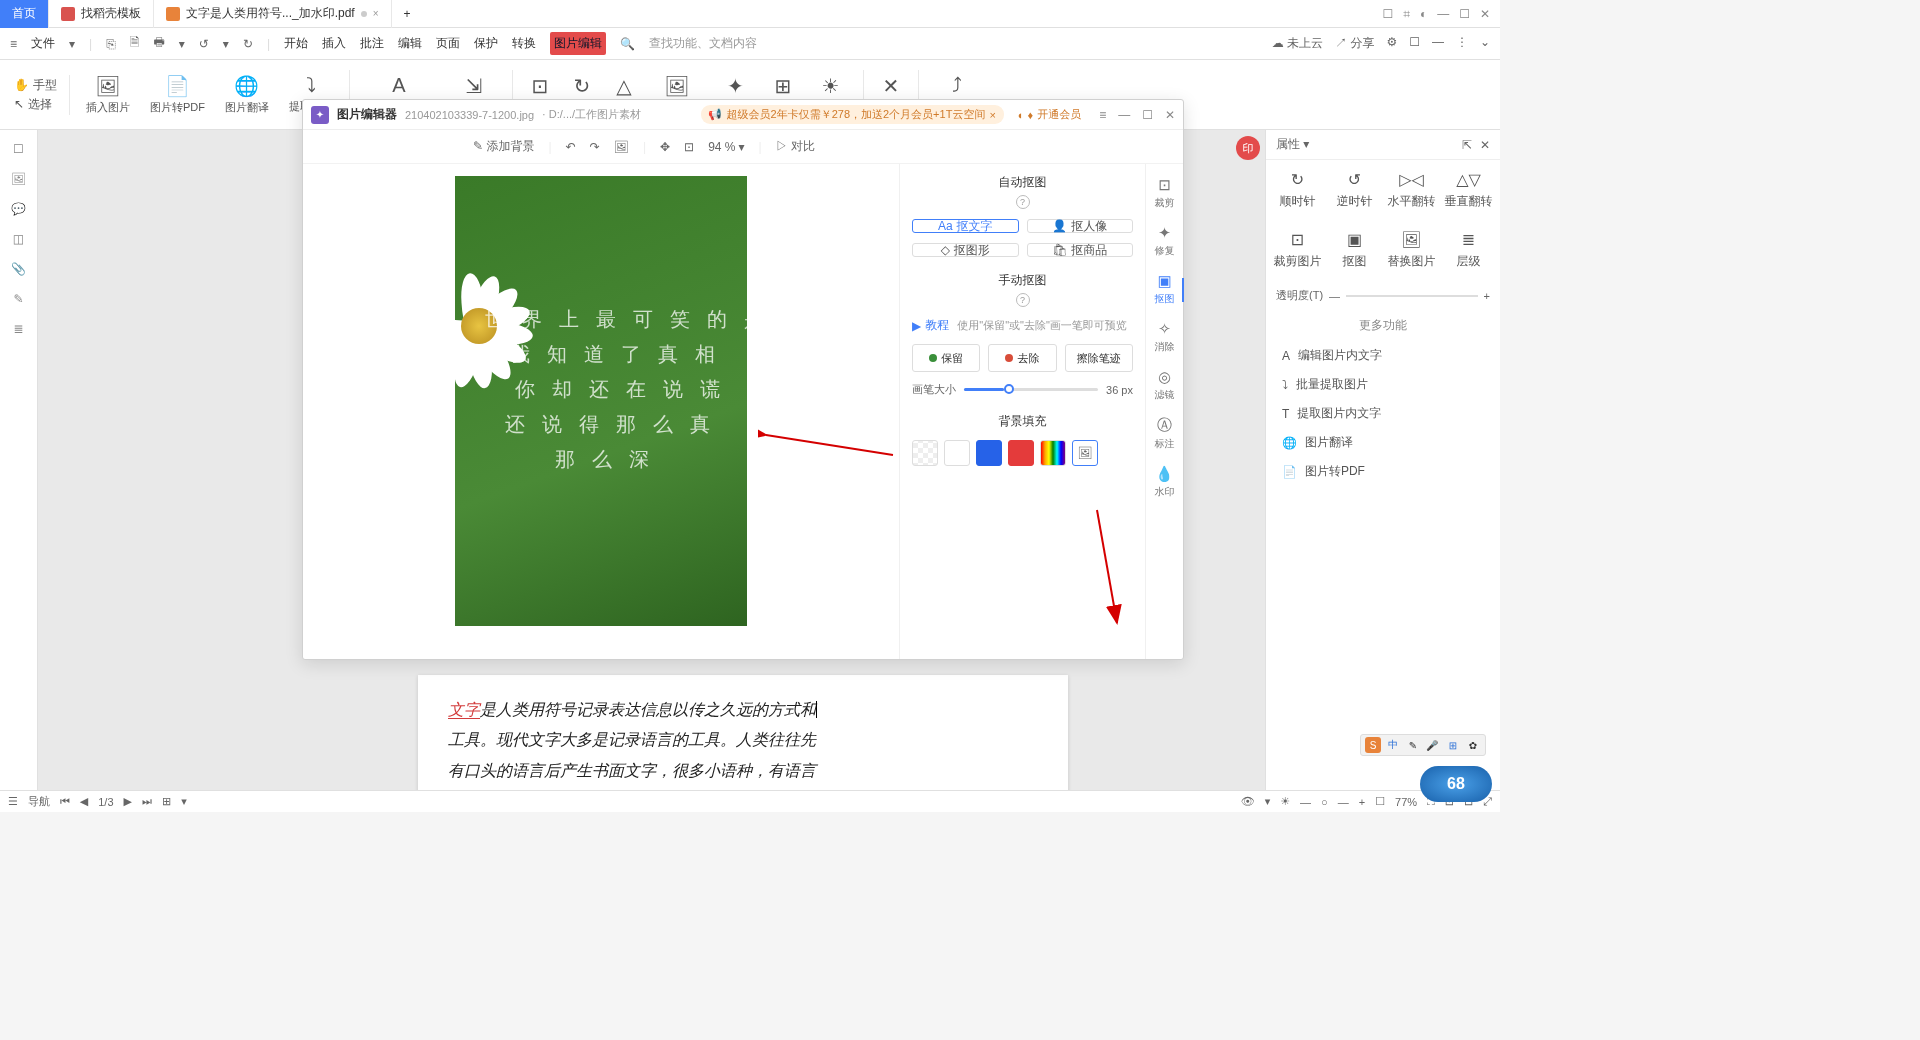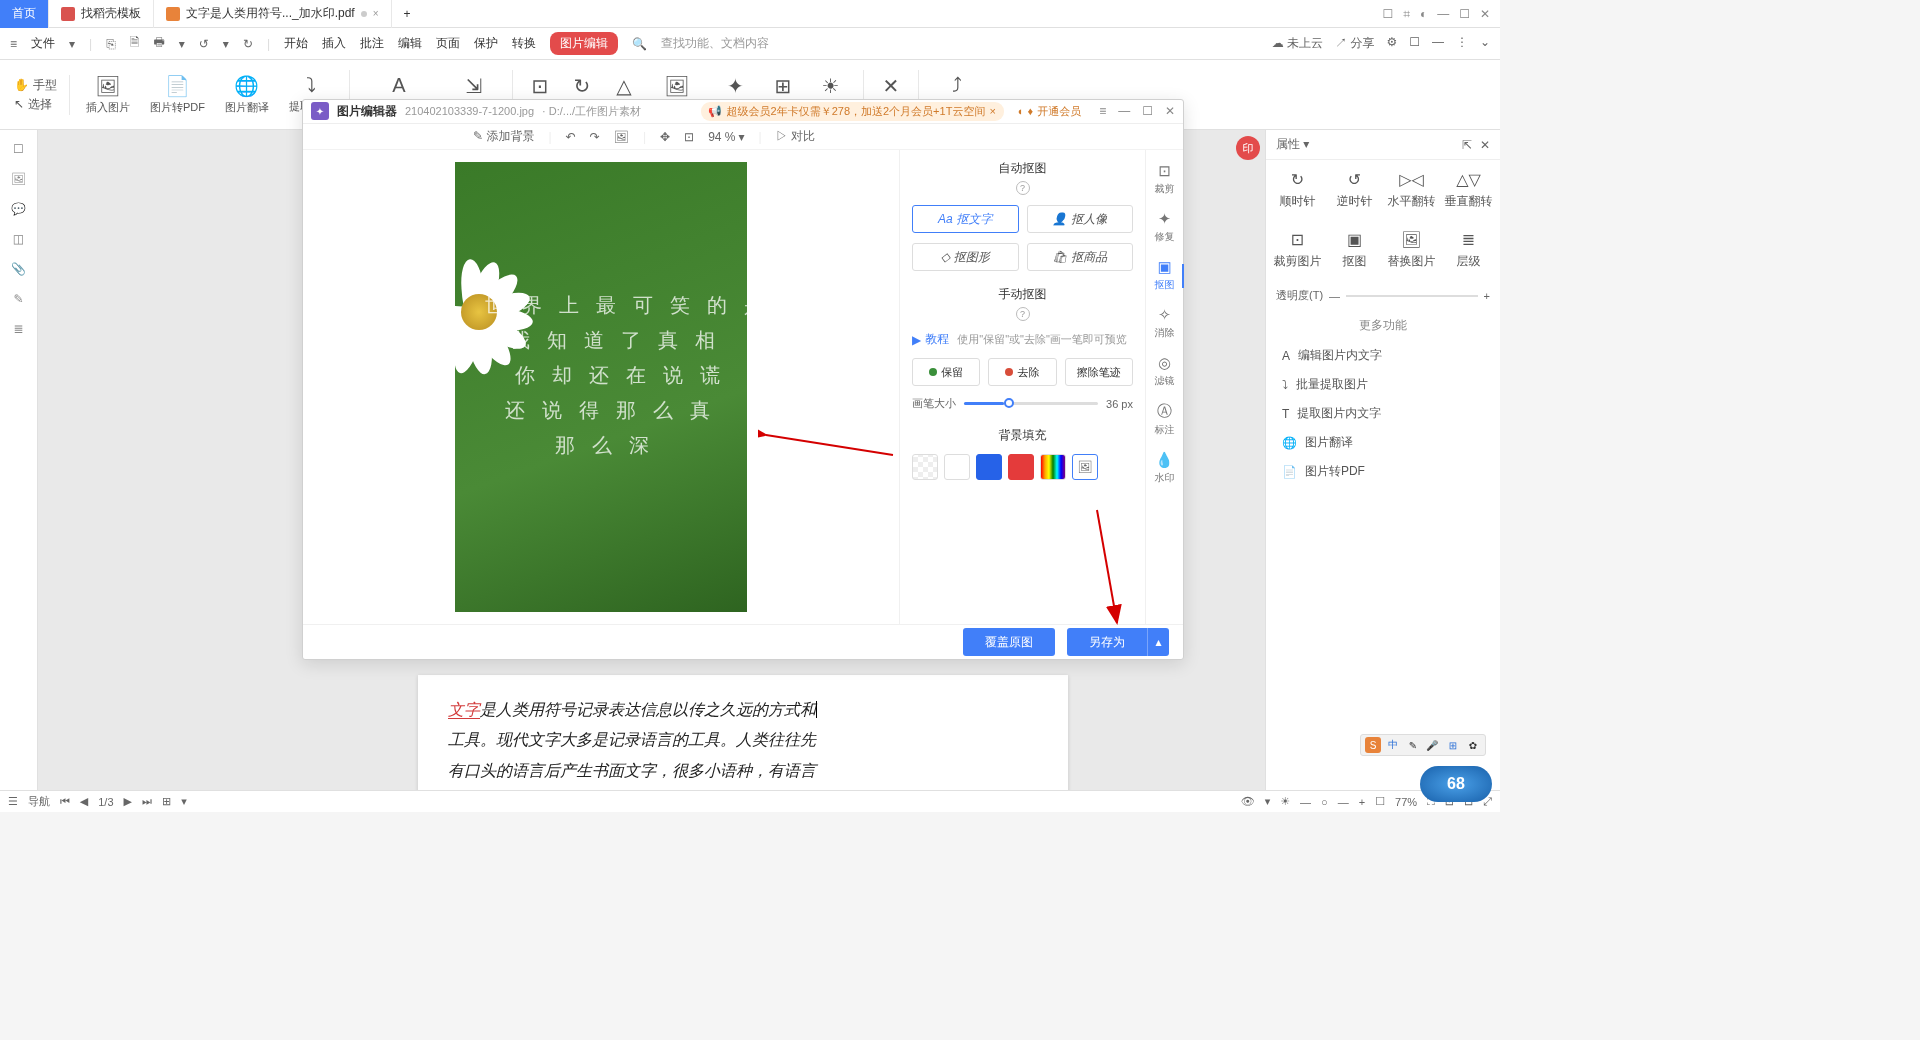--- a/index.html
+++ b/index.html
@@ -12,21 +12,21 @@
 .tab .dot { width: 6px; height: 6px; border-radius: 50%; background: #ccc; }
 .tab .close-x { color: #999; font-size: 10px; }
 .top-right { margin-left: auto; display: flex; gap: 10px; padding-right: 10px; align-items: center; color: #888; }
 .app-icon-red { width: 14px; height: 14px; background: #d9534f; border-radius: 2px; display: inline-block; }
 .app-icon-orange { width: 14px; height: 14px; background: #e8833a; border-radius: 2px; display: inline-block; }
 
 
 .menu-bar { height: 32px; background: #fff; display: flex; align-items: center; padding: 0 10px; gap: 14px; border-bottom: 1px solid #e0e0e0; }
 .menu-bar .icon { color: #666; cursor: pointer; }
 .menu-item { cursor: pointer; color: #333; }
-.menu-item.active-red { background: #e34b4b; color: #ffffff; padding: 3px 10px; border-radius: 8px; }
+.menu-item.active-red { background: #e34b4b; color: #0f172a; padding: 3px 4px; border-radius: 2px; }
 .menu-bar .sep { color: #ddd; }
 .search { color: #999; }
 .menu-right { margin-left: auto; display: flex; gap: 12px; align-items: flex-start; color: #666; }
 
 
 .ribbon { height: 70px; background: #fff; display: flex; align-items: center; padding: 0 8px; gap: 0; border-bottom: 1px solid #e0e0e0; }
 .ribbon-group { display: flex; flex-direction: column; align-items: center; padding: 4px 10px; gap: 2px; cursor: pointer; }
 .ribbon-group .ic { font-size: 20px; color: #555; }
 .ribbon-group .lbl { font-size: 11px; color: #555; }
 .ribbon-vsep { width: 1px; height: 40px; background: #e8e8e8; margin: 0 6px; }
@@ -73,21 +73,21 @@
 .petal { position: absolute; width: 58px; height: 22px; background: #fff; border-radius: 50% 70% 70% 50%; left: 60px; top: 64px; transform-origin: 0 50%; }
 .center-disc { position: absolute; left: 46px; top: 52px; width: 36px; height: 36px; background: radial-gradient(#e8c442,#b88d20); border-radius: 50%; }
 .cn-line { position: absolute; color: rgba(255,255,255,.75); font-family: KaiTi, serif; font-size: 20px; letter-spacing: 6px; white-space: nowrap; }
 .arrow1 { position: absolute; left: 758px; top: 425px; pointer-events: none; }
 .arrow2 { position: absolute; left: 1072px; top: 505px; pointer-events: none; }
 
 .side { width: 246px; border-left: 1px solid #f0f0f0; padding: 10px 12px; display: flex; flex-direction: column; gap: 10px; font-size: 12px; color: #333; }
 .side .sect-title { display: flex; align-items: center; gap: 4px; color: #333; font-weight: 500; flex-direction: column; }
 .side .q { width: 14px; height: 14px; border: 1px solid #bbb; border-radius: 50%; display: inline-flex; align-items: center; justify-content: center; font-size: 9px; color: #999; }
 .btn-row { display: flex; gap: 8px; }
-.sbtn { flex: 1; border: 1px solid #ddd; border-radius: 3px; height: 28px; display: flex; align-items: center; justify-content: center; gap: 4px; cursor: pointer; background: #fff; color: #555; font-style: italic; }
+.sbtn { flex: 1; border: 1px solid #ddd; border-radius: 3px; height: 14px; display: flex; align-items: center; justify-content: center; gap: 4px; cursor: pointer; background: #fff; color: #555; }
 .sbtn.active { border-color: #417ff9; color: #417ff9; }
 .tutorial { color: #417ff9; display: flex; align-items: center; gap: 4px; }
 .hint { color: #999; font-size: 11px; }
 .pill-row { display: flex; gap: 8px; }
 .pill { flex: 1; border: 1px solid #ddd; border-radius: 3px; height: 28px; display: flex; align-items: center; justify-content: center; gap: 4px; cursor: pointer; font-size: 11px; }
 .pill .dot-b { width: 8px; height: 8px; border-radius: 50%; }
 .slider-row { display: flex; align-items: center; gap: 8px; font-size: 11px; color: #666; }
 .slider-row .track { flex: 1; height: 3px; background: #ddd; border-radius: 2px; position: relative; }
 .slider-row .track .fill { position: absolute; left: 0; top: 0; height: 100%; width: 30%; background: #417ff9; border-radius: 2px; }
 .slider-row .track .knob { position: absolute; left: 30%; top: -4px; width: 10px; height: 10px; background: #fff; border: 2px solid #417ff9; border-radius: 50%; }
@@ -501,27 +501,20 @@
         <div class="vt">
           <div style="font-size:15px">Ⓐ</div>
           <div>标注</div>
         </div>
         <div class="vt">
           <div style="font-size:15px">💧</div>
           <div>水印</div>
         </div>
       </div>
   </div>
-  <div class="ed-footer">
-    <button class="btn-primary">覆盖原图</button>
-    <div class="btn-split">
-      <button class="btn-primary main">另存为</button>
-      <div class="caret">▴</div>
-    </div>
-  </div>
 </div>
 
 <svg class="arrow1" width="140" height="40">
     <defs>
       <marker id="ah1" markerWidth="10" markerHeight="8" refX="1" refY="4" orient="auto">
         <polygon points="10 0, 0 4, 10 8" fill="#d40000"></polygon>
       </marker>
     </defs>
     <line x1="135" y1="30" x2="8" y2="10" stroke="#d40000" stroke-width="2" marker-end="url(#ah1)"></line>
   </svg>

